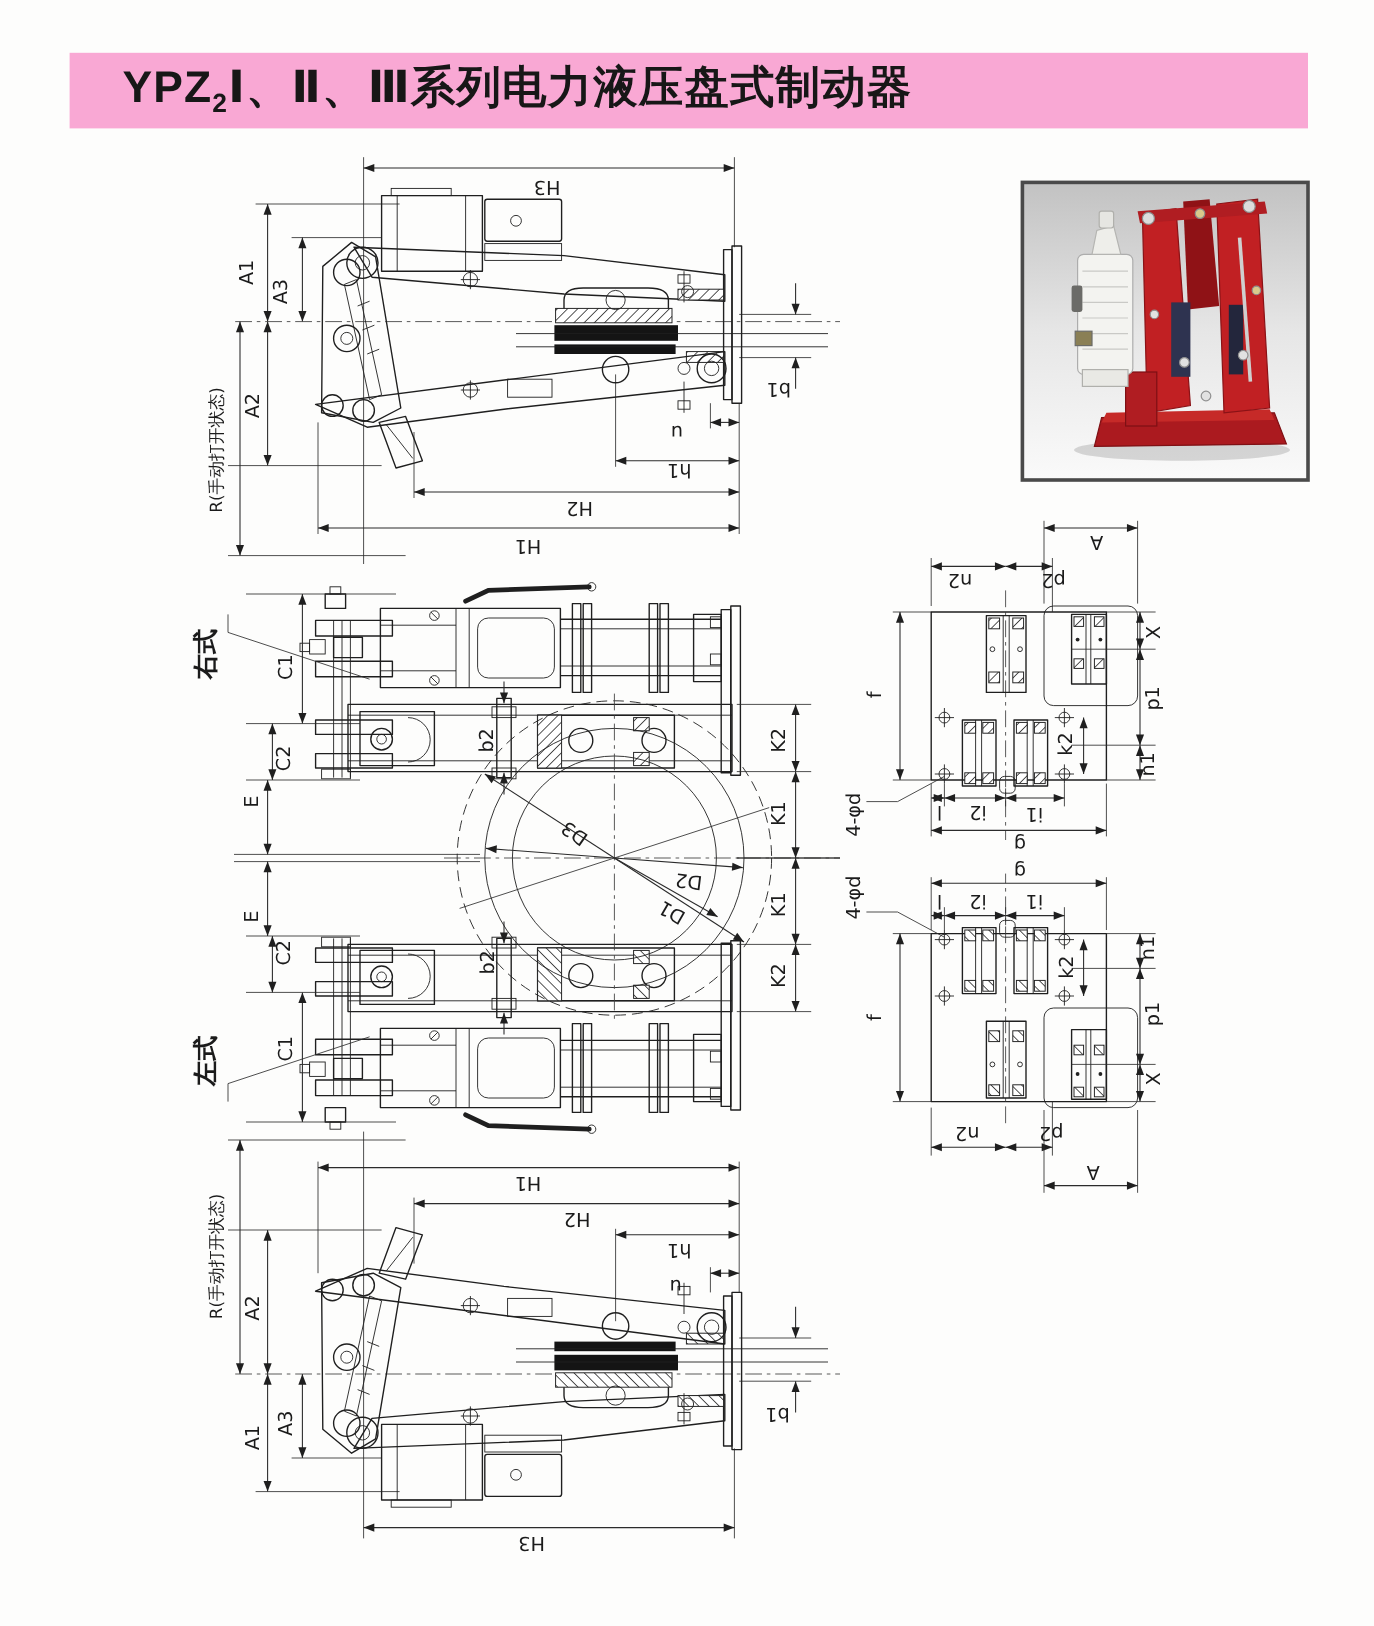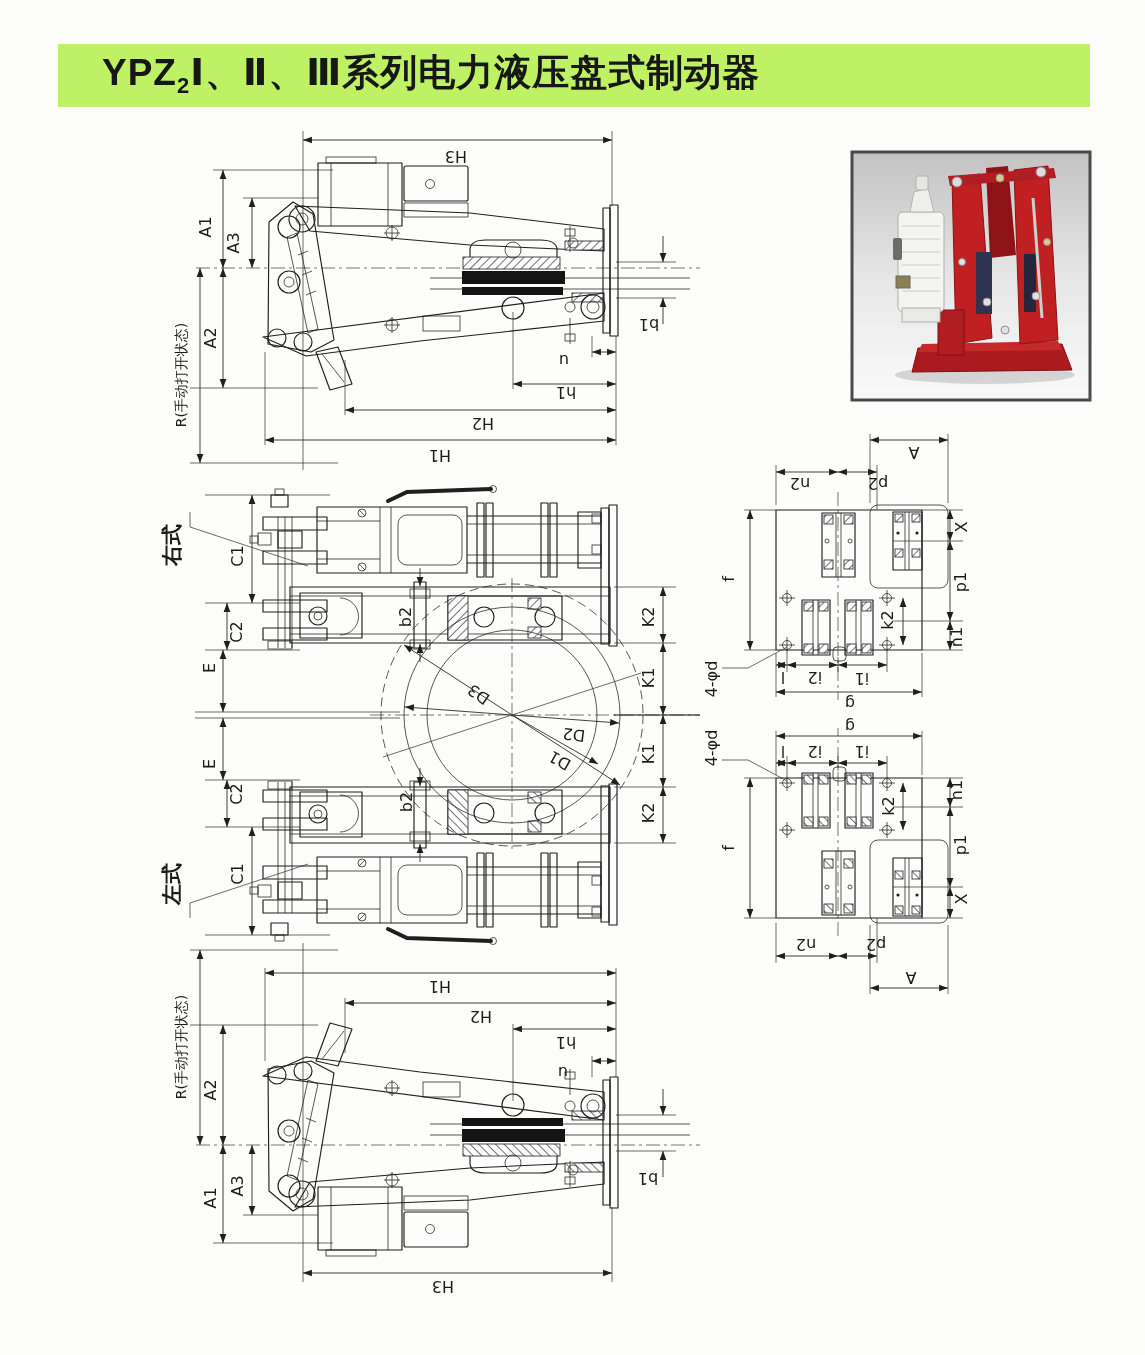--- a/index.html
+++ b/index.html
@@ -1,18 +1,18 @@
 <!DOCTYPE html>
 <html><head>
 <meta charset="utf-8">
 <style>
   html,body{margin:0;padding:0;background:#ffffff;}
   .page{position:relative;width:1145px;height:1355px;background:#fdfdfc;overflow:hidden;
         font-family:"Liberation Sans","DejaVu Sans",sans-serif;}
-  .titlebar{position:absolute;left:58px;top:44px;width:1032px;height:63px;background:#bef264;
+  .titlebar{position:absolute;left:58px;top:44px;width:1032px;height:63px;background:#f9a8d4;
             display:flex;align-items:center;box-sizing:border-box;padding-left:44px;}
   .titlebar .t{font-size:37px;font-weight:bold;color:#171717;letter-spacing:1px;line-height:1;}
   .titlebar sub{font-size:22px;line-height:1;}
   .drawing-svg{position:absolute;left:0;top:0;}
   #labels{position:absolute;left:0;top:0;width:100%;height:100%;pointer-events:none;}
   .lbl{position:absolute;color:#1b1b1b;font-size:16px;line-height:1;white-space:nowrap;
        font-family:"DejaVu Sans","Liberation Sans",sans-serif;}
   
   .dim{stroke:#2b2b2b;stroke-width:.9;fill:none;}
   .ext{stroke:#2c2c2c;stroke-width:.7;fill:none;}

